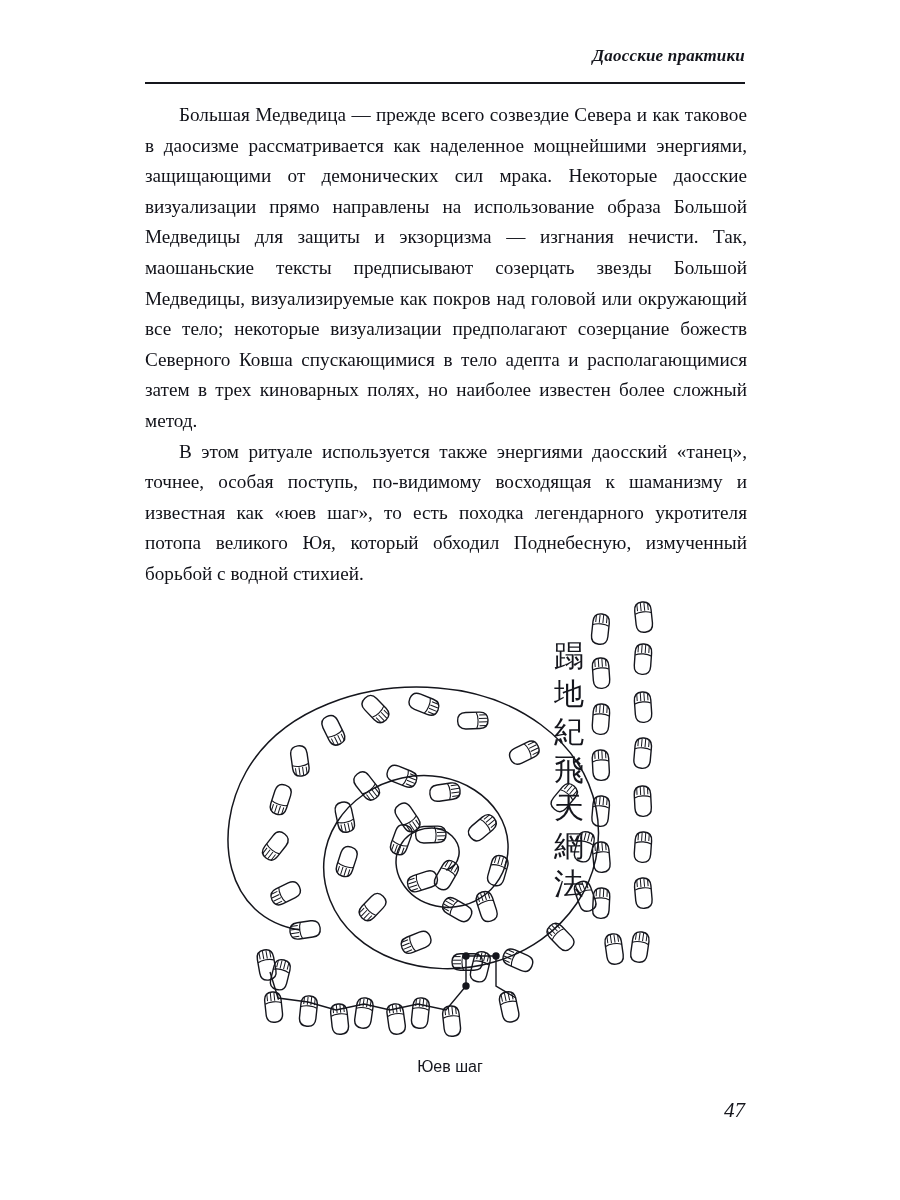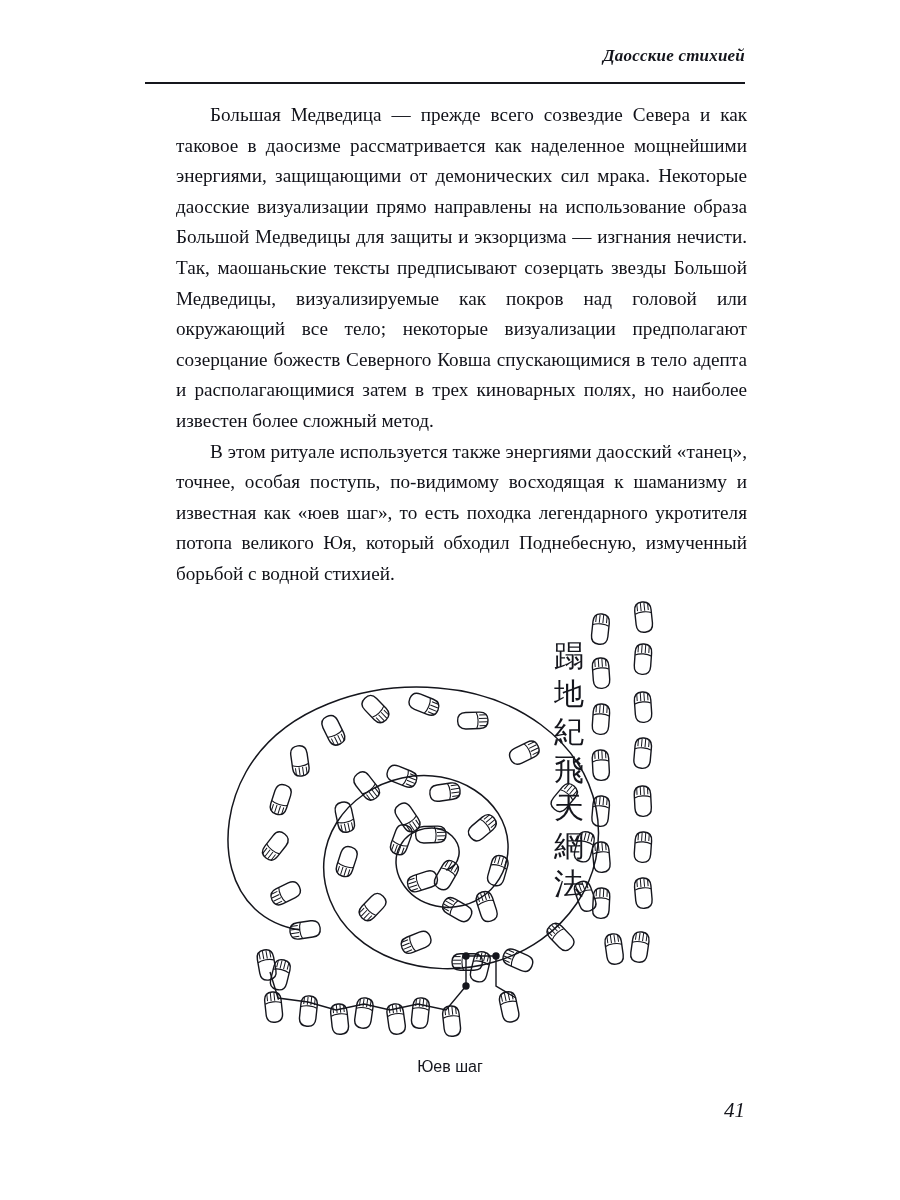--- a/index.html
+++ b/index.html
@@ -53,21 +53,20 @@
     line-height: 30.6px;
     text-align: justify;
     text-justify: inter-word;
     color: #111219;
   }
   .body-text p {
     margin: 0;
   }
   .body-text p.indent {
     text-indent: 34px;
-    margin-left: 31px;
   }
   .figure {
     position: absolute;
     left: 150px;
     top: 600px;
     width: 600px;
     height: 470px;
   }
   .figure svg {
     display: block;
@@ -92,21 +91,21 @@
     font-size: 21px;
     color: #15161d;
   }
 </style>
 </head>
 <body>
 
 <div class="page">
 
   <div class="header">
-    <span class="header-title">Даосские стихией</span>
+    <span class="header-title">Даосские практики</span>
   </div>
   <div class="header-rule"></div>
 
   <div class="body-text">
     <p class="indent">Большая Медведица — прежде всего созвездие Севера и как таковое в даосизме рассматривается как наделенное мощнейшими энергиями, защищающими от демонических сил мрака. Некоторые даосские визуализации прямо направлены на использование образа Большой Медведицы для защиты и экзорцизма — изгнания нечисти. Так, маошаньские тексты предписывают созерцать звезды Большой Медведицы, визуализируемые как покров над головой или окружающий все тело; некоторые визуализации предполагают созерцание божеств Северного Ковша спускающимися в тело адепта и располагающимися затем в трех киноварных полях, но наиболее известен более сложный метод.</p>
     <p class="indent">В этом ритуале используется также энергиями даосский «танец», точнее, особая поступь, по-видимому восходящая к шаманизму и известная как «юев шаг», то есть походка легендарного укротителя потопа великого Юя, который обходил Поднебесную, измученный борьбой с водной стихией.</p>
   </div>
 
   <div class="figure">
     <svg width="600" height="470" viewBox="0 0 600 470" xmlns="http://www.w3.org/2000/svg">
@@ -209,15 +208,15 @@
         <use href="#foot" transform="translate(272,398) rotate(6)"></use>
         <use href="#foot" transform="translate(300,406) rotate(-6)"></use>
         <use href="#foot" transform="translate(334,352) rotate(14)"></use>
         <use href="#foot" transform="translate(356,392) rotate(-12)"></use>
       </g>
     </svg>
   </div>
 
   <div class="figure-caption">Юев шаг</div>
 
-  <div class="page-number">41</div>
+  <div class="page-number">47</div>
 
 </div>
 
 </body></html>

